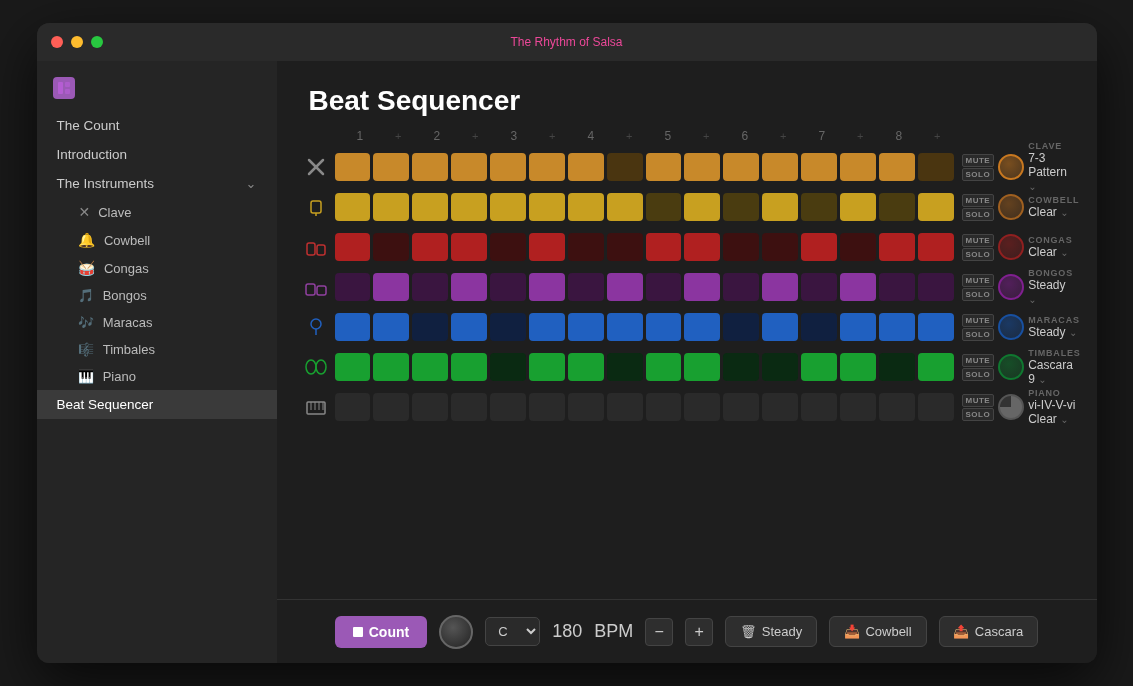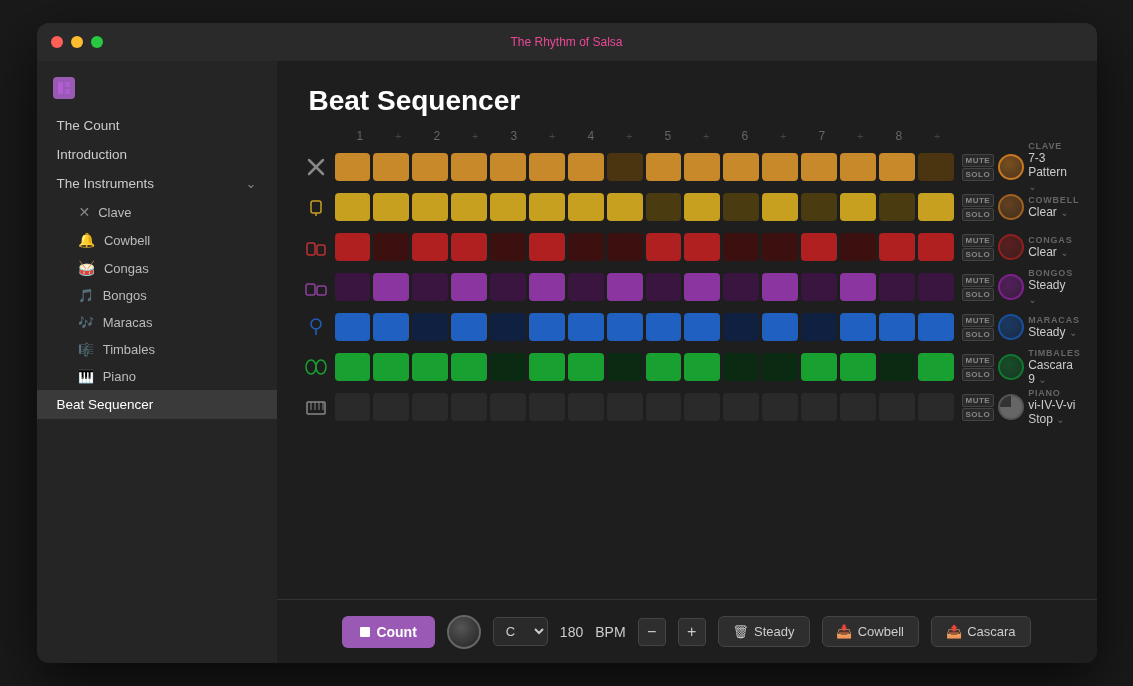--- a/index.html
+++ b/index.html
@@ -270,21 +270,21 @@
       background: #2a2a2a;
       color: #ccc;
       border: 1px solid #444;
       border-radius: 5px;
       padding: 5px 8px;
       font-size: 13px;
       cursor: pointer;
     }
     .bpm-display {
       color: #ccc;
-      font-size: 14px;
+      font-size: 18px;
       font-weight: 500;
     }
     .btn-toolbar {
       background: #2e2e2e;
       color: #ccc;
       border: 1px solid #444;
       border-radius: 6px;
       padding: 7px 14px;
       font-size: 13px;
       cursor: pointer;
@@ -657,21 +657,21 @@
                 <div class="cell" style="background: rgb(42, 42, 42);"></div>
               </div>
               <div class="track-controls">
                 <div class="mute-solo">
                   <div class="mute-btn">MUTE</div>
                   <div class="solo-btn">SOLO</div>
                 </div>
                 <div class="knob" style="border: 2px solid rgb(85, 85, 85);"></div>
                 <div class="track-label-area">
                   <div class="track-instrument-name">PIANO</div>
-                  <div class="track-pattern-name"><span>vi-IV-V-vi Stop </span><span class="arrow">⌄</span></div>
+                  <div class="track-pattern-name"><span>vi-IV-V-vi Clear </span><span class="arrow">⌄</span></div>
                 </div>
               </div>
             </div>
           </div>
       </div>
 
       <div class="toolbar">
         <button class="btn-stop">
           <div class="stop-icon-sq"></div>
           <span>Count</span>

